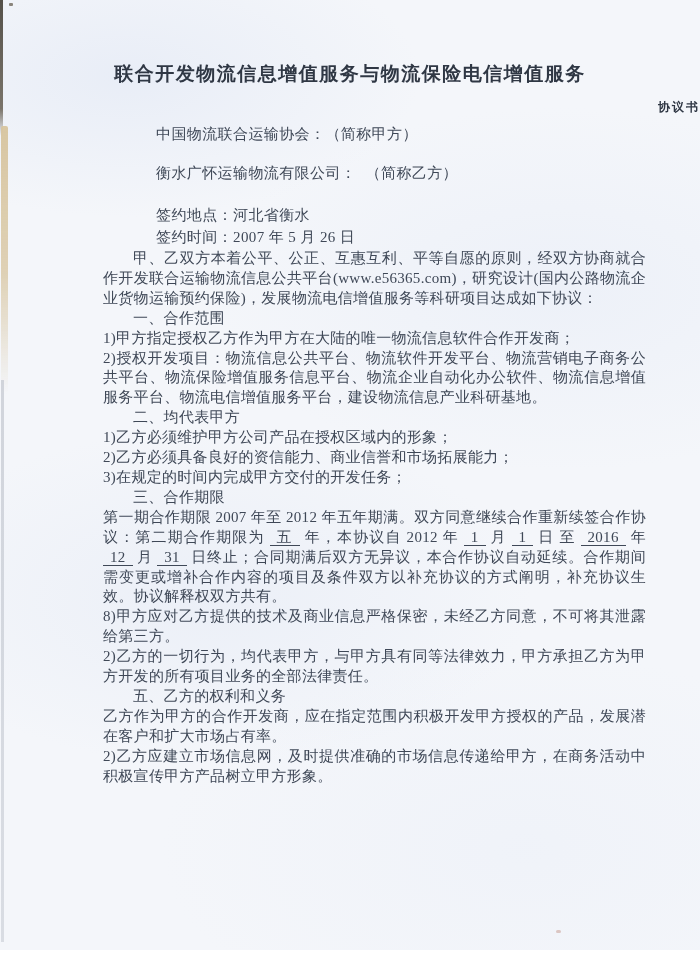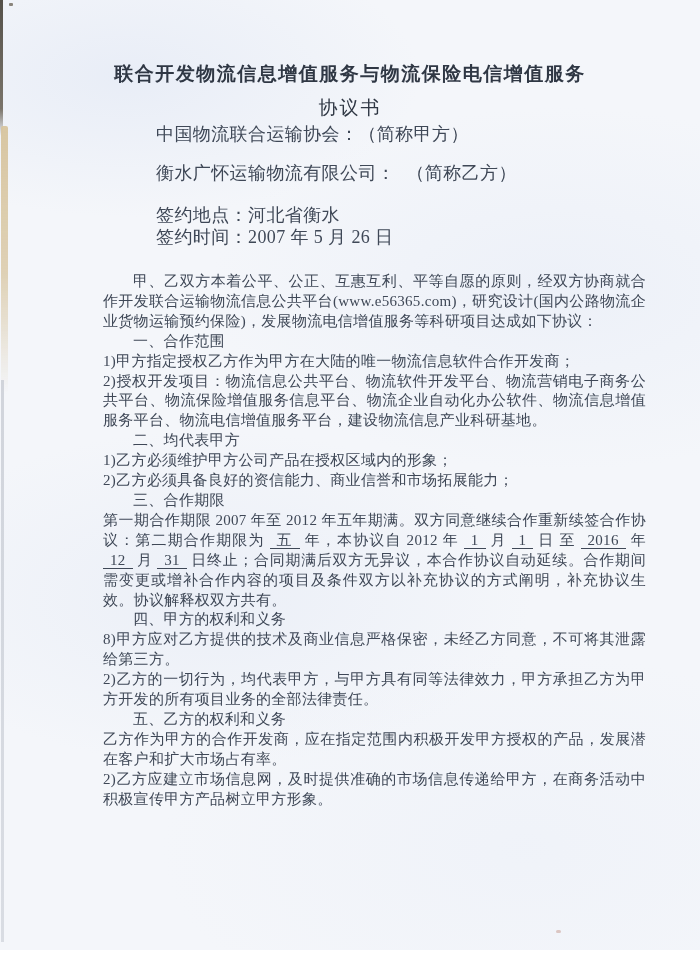--- a/index.html
+++ b/index.html
@@ -29,31 +29,31 @@
   .speck-top{position:absolute;left:9px;top:3px;width:4px;height:3px;background:#8a857c;border-radius:1px;}
   .speck-bottom{position:absolute;left:556px;top:930px;width:5px;height:3px;background:rgba(201,160,150,0.55);border-radius:2px;}
   .scan-bottom{position:absolute;left:0;bottom:0;width:100%;height:14px;background:#ffffff;}
   
   .title{
     margin:0;text-align:center;
     font-size:19px;font-weight:bold;letter-spacing:1.5px;
     line-height:23px;color:var(--title_ink,#2f3744);
   }
   .subtitle{
-    margin:12px 0 0;text-align:center;
-    font-size:19px;font-weight:normal;letter-spacing:2px;
+    margin:12px 0 0;text-align:right;
+    font-size:12px;font-weight:bold;letter-spacing:2px;
     line-height:21px;color:var(--title_ink,#2f3744);
   }
-  .header-block{margin:8px 52px 0 156px;font-size:18px;letter-spacing:0.4px;}
+  .header-block{margin:8px 52px 0 156px;font-size:15px;letter-spacing:0.4px;}
   .header-block p{margin:0;line-height:17px;}
   .party-b{margin-top:23px !important;font-family:Liberation Mono, monospace;}
   .meta-first{margin-top:22px !important;line-height:21px !important;}
   .meta{line-height:22px !important;}
   .body-block{
-    margin:24px 54px 0 103px;
+    margin:1px 54px 0 103px;
     width:543px;
     font-size:15px;
     line-height:19.9px;
     letter-spacing:0.3px;
     text-align:justify;
   }
   .body-block p{margin:0;}
   .indent{text-indent:2em;}
   .heading{text-indent:2em;}
   .blank{
@@ -87,25 +87,25 @@
   <div class="body-block">
     <p class="indent">甲、乙双方本着公平、公正、互惠互利、平等自愿的原则，经双方协商就合作开发联合运输物流信息公共平台(www.e56365.com)，研究设计(国内公路物流企业货物运输预约保险)，发展物流电信增值服务等科研项目达成如下协议：</p>
 
     <p class="heading">一、合作范围</p>
     <p>1)甲方指定授权乙方作为甲方在大陆的唯一物流信息软件合作开发商；</p>
     <p>2)授权开发项目：物流信息公共平台、物流软件开发平台、物流营销电子商务公共平台、物流保险增值服务信息平台、物流企业自动化办公软件、物流信息增值服务平台、物流电信增值服务平台，建设物流信息产业科研基地。</p>
 
     <p class="heading">二、均代表甲方</p>
     <p>1)乙方必须维护甲方公司产品在授权区域内的形象；</p>
     <p>2)乙方必须具备良好的资信能力、商业信誉和市场拓展能力；</p>
+    <p>3)在规定的时间内完成甲方交付的开发任务；</p>
 
     <p class="heading">三、合作期限</p>
     <p><span>第一期合作期限 2007 年至 2012 年五年期满。双方同意继续合作重新续签合作协议：第二期合作期限为</span> <span class="blank">五</span> <span>年，本协议自 2012 年</span> <span class="blank">1</span> <span>月</span> <span class="blank">1</span> <span>日 至</span> <span class="blank">2016</span> <span>年</span> <span class="blank">12</span> <span>月</span> <span class="blank">31</span> <span>日终止；合同期满后双方无异议，本合作协议自动延续。合作期间需变更或增补合作内容的项目及条件双方以补充协议的方式阐明，补充协议生效。协议解释权双方共有。</span></p>
 
-    <p class="heading">四、甲方的权利和义务</p>
     <p>8)甲方应对乙方提供的技术及商业信息严格保密，未经乙方同意，不可将其泄露给第三方。</p>
     <p>2)乙方的一切行为，均代表甲方，与甲方具有同等法律效力，甲方承担乙方为甲方开发的所有项目业务的全部法律责任。</p>
 
     <p class="heading">五、乙方的权利和义务</p>
     <p>乙方作为甲方的合作开发商，应在指定范围内积极开发甲方授权的产品，发展潜在客户和扩大市场占有率。</p>
     <p>2)乙方应建立市场信息网，及时提供准确的市场信息传递给甲方，在商务活动中积极宣传甲方产品树立甲方形象。</p>
   </div>
 
 </div>
 

